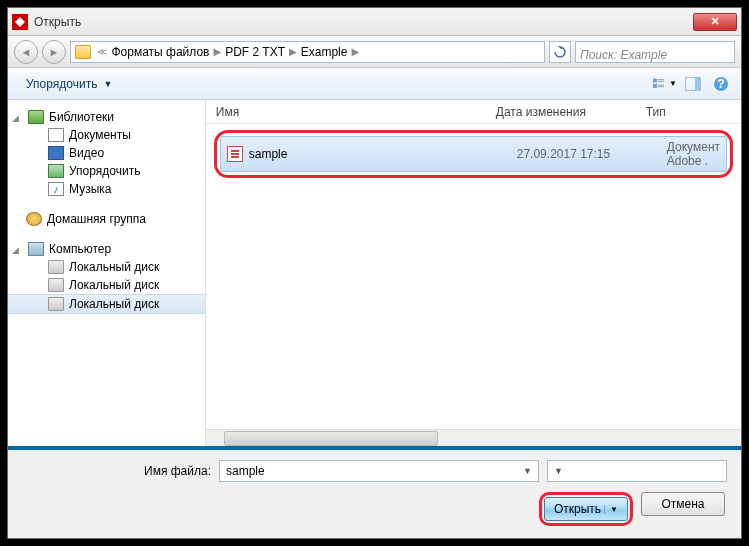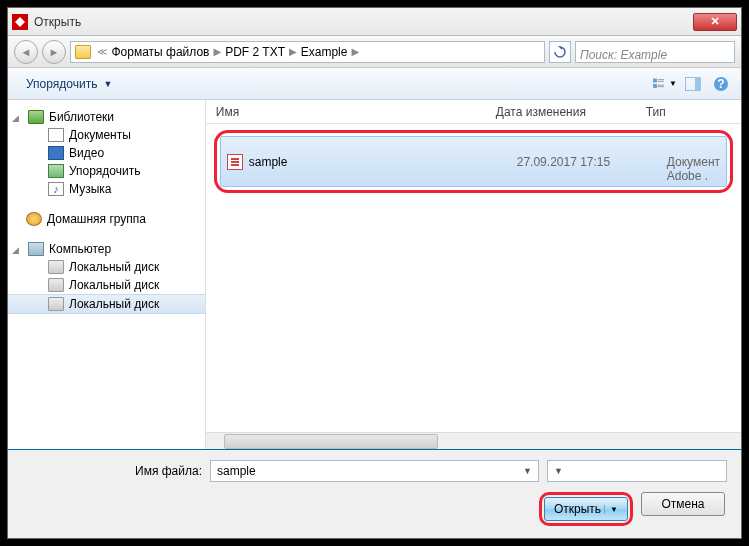--- a/index.html
+++ b/index.html
@@ -49,25 +49,25 @@
 .col-headers { height: 24px; display: flex; align-items: center; border-bottom: 1px solid #e5e5e5; padding: 8px 10px; color: #444; }
 .col-name { width: 280px; }
 .col-date { width: 150px; }
 .col-type { flex: 1; }
 .file-row-wrap { margin: 6px 8px 0 8px; border: 3px solid #e23; border-radius: 14px; padding: 3px; }
 .file-row { display: flex; align-items: center; padding: 3px 6px; background: linear-gradient(to bottom, #e3effb, #c9e0f7); border: 1px solid #9fc3e8; border-radius: 2px; }
 .file-row .ficon { width: 16px; height: 16px; margin-right: 6px; background:#fff; border:1px solid #c44; display:flex; align-items:center; justify-content:center; }
 .file-row .ficon::before { content:''; width:8px; height:2px; background:#c44; box-shadow: 0 3px 0 #c44, 0 6px 0 #c44; margin-top:-6px; }
 .file-name { width: 268px; }
 .file-date { width: 150px; color: #666; }
-.file-type { flex: 1; color: #666; margin-top: 15px; }
+.file-type { flex: 1; color: #666; }
 .hscroll { height: 17px; background: #f0f0f0; border-top: 1px solid #ddd; margin-top: auto; position:relative; }
 .hscroll-thumb { position:absolute; left:18px; width:40%; height:15px; top:1px; background:linear-gradient(to bottom,#e8e8e8,#d0d0d0); border:1px solid #bbb; border-radius:2px; }
 
-.bottom { padding: 10px 14px 12px 6px; background: #f0f0f0; border-top: 1px solid #0369a1; }
+.bottom { padding: 10px 14px 12px 15px; background: #f0f0f0; border-top: 4px solid #0369a1; }
 .filerow { display: flex; align-items: center; gap: 8px; margin-bottom: 10px; }
 .label { width: 188px; text-align: right; }
 .filename-input { flex: 1; height: 22px; border: 1px solid #abc; background: #fff; padding: 0 6px; display:flex; align-items:center; justify-content:space-between; }
 .filetype-select { width: 180px; height: 22px; border: 1px solid #abc; background: #fff; padding: 0 6px; display:flex; align-items:center; justify-content:space-between; }
 .chev-dn { font-size: 9px; color:#555; }
 .btnrow { display: flex; justify-content: flex-end; gap: 8px; padding-right: 2px; }
 .btn { min-width: 84px; height: 24px; border: 1px solid #888; background: linear-gradient(to bottom, #f8f8f8, #e2e2e2); border-radius: 3px; display: flex; align-items: center; justify-content: center; gap:3px; }
 .btn-hl-wrap { border: 3px solid #e23; border-radius: 10px; padding: 2px; }
 .btn.open { background: linear-gradient(to bottom, #e7f3fc, #addcf7 45%, #8fcef2 55%, #c3e6fa); border: 1px solid #3c7fb1; }
 </style>

